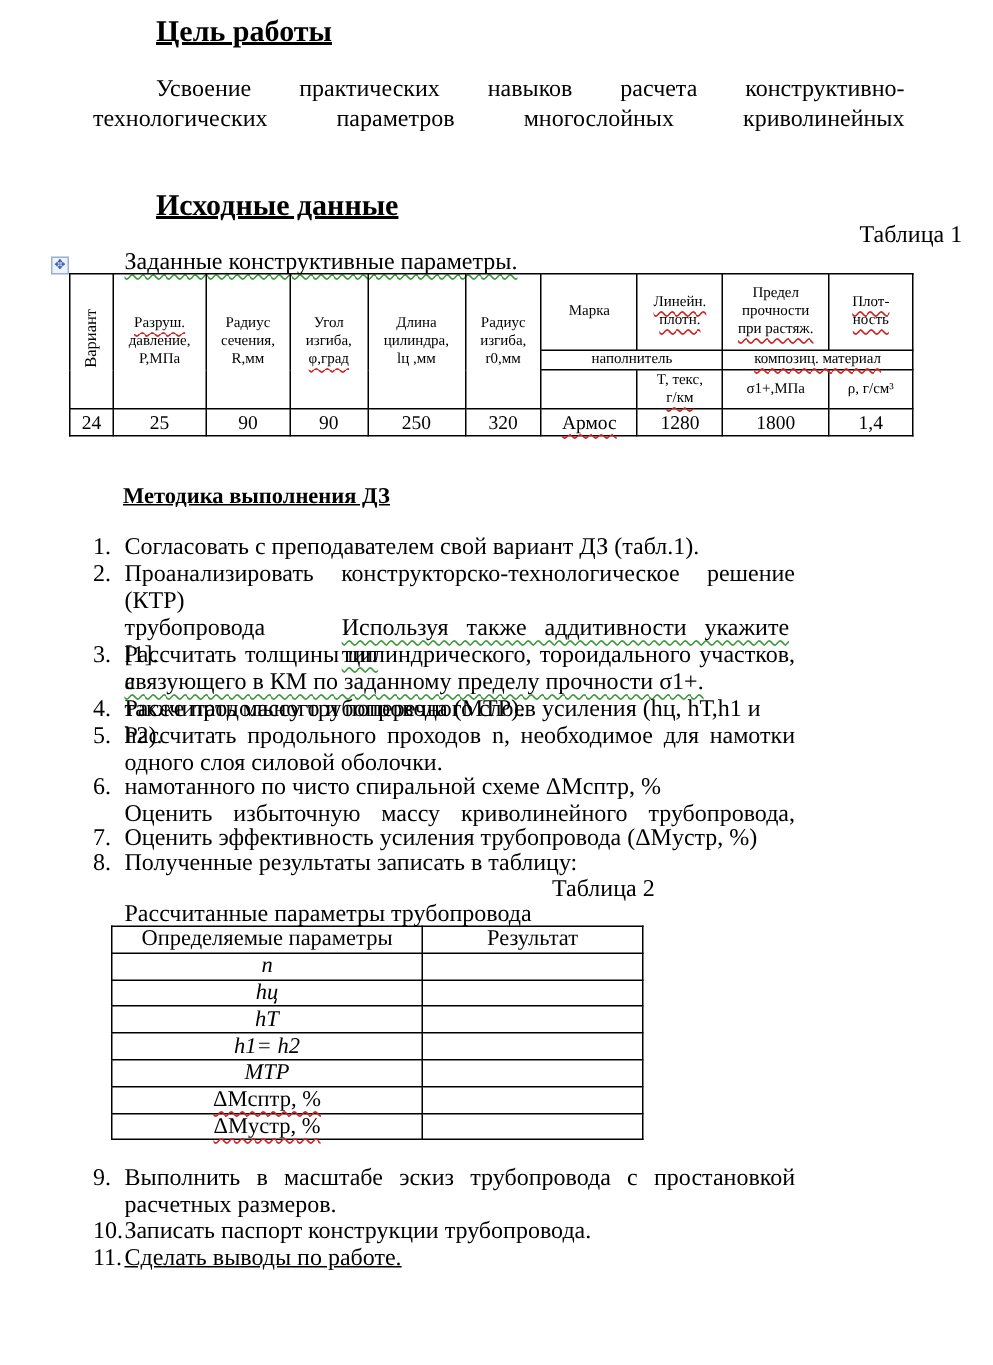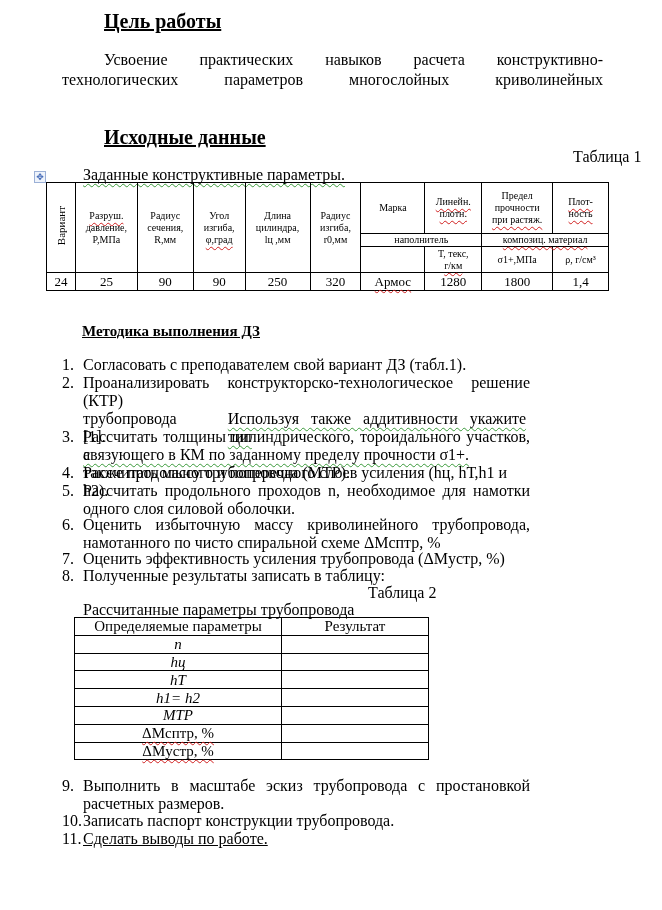--- a/index.html
+++ b/index.html
@@ -141,22 +141,22 @@
   <span class="n">4.</span>
     <span class="txt">Рассчитать массу трубопровода (MТР).</span>
 </div>
 <div class="li" style="top:482px;">
   <span class="n">5.</span>
   <span class="txt just">Рассчитать продольного проходов n, необходимое для намотки</span>
   <span class="txt">одного слоя силовой оболочки.</span>
 </div>
 <div class="li" style="top:516px;">
   <span class="n">6.</span>
+  <span class="txt">намотанного по чисто спиральной схеме ΔMсптр, %</span>
   <span class="txt just">Оценить избыточную массу криволинейного трубопровода,</span>
-  <span class="txt">намотанного по чисто спиральной схеме ΔMсптр, %</span>
 </div>
 <div class="li" style="top:550px;">
   <span class="n">7.</span>
     <span class="txt">Оценить эффективность усиления трубопровода (ΔMустр, %)</span>
 </div>
 <div class="li" style="top:567px;">
   <span class="n">8.</span>
     <span class="txt">Полученные результаты записать в таблицу:</span>
 </div>
 

